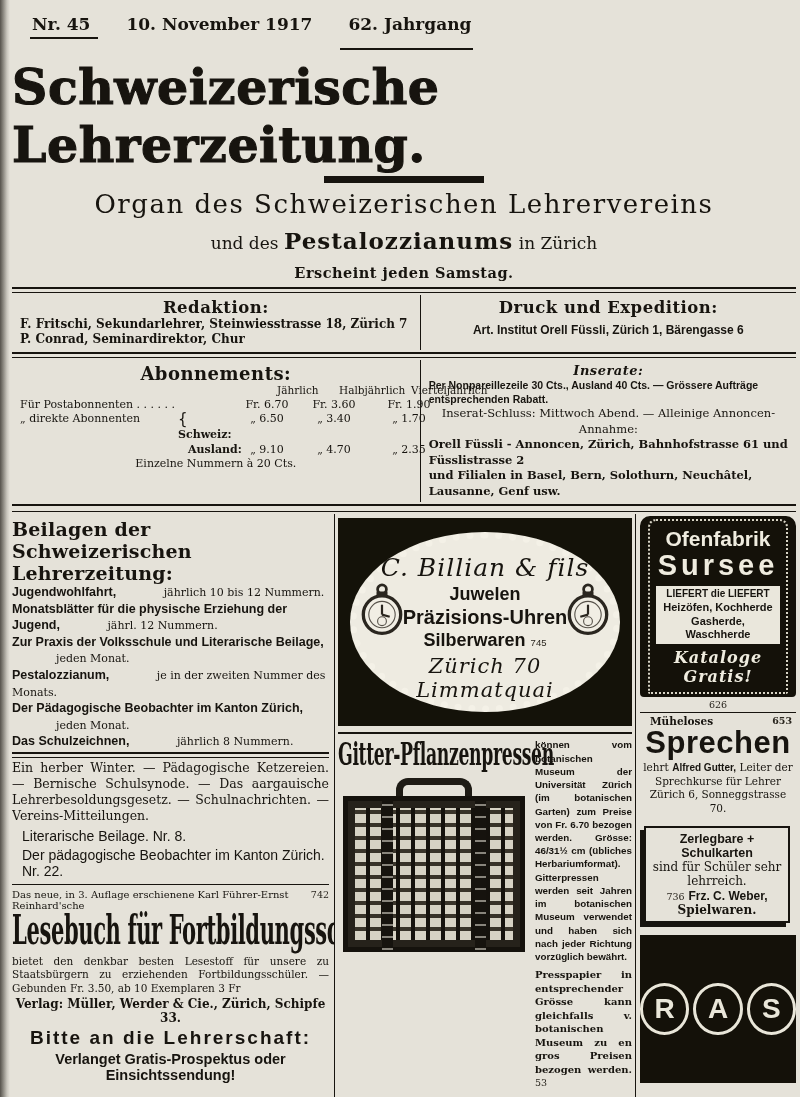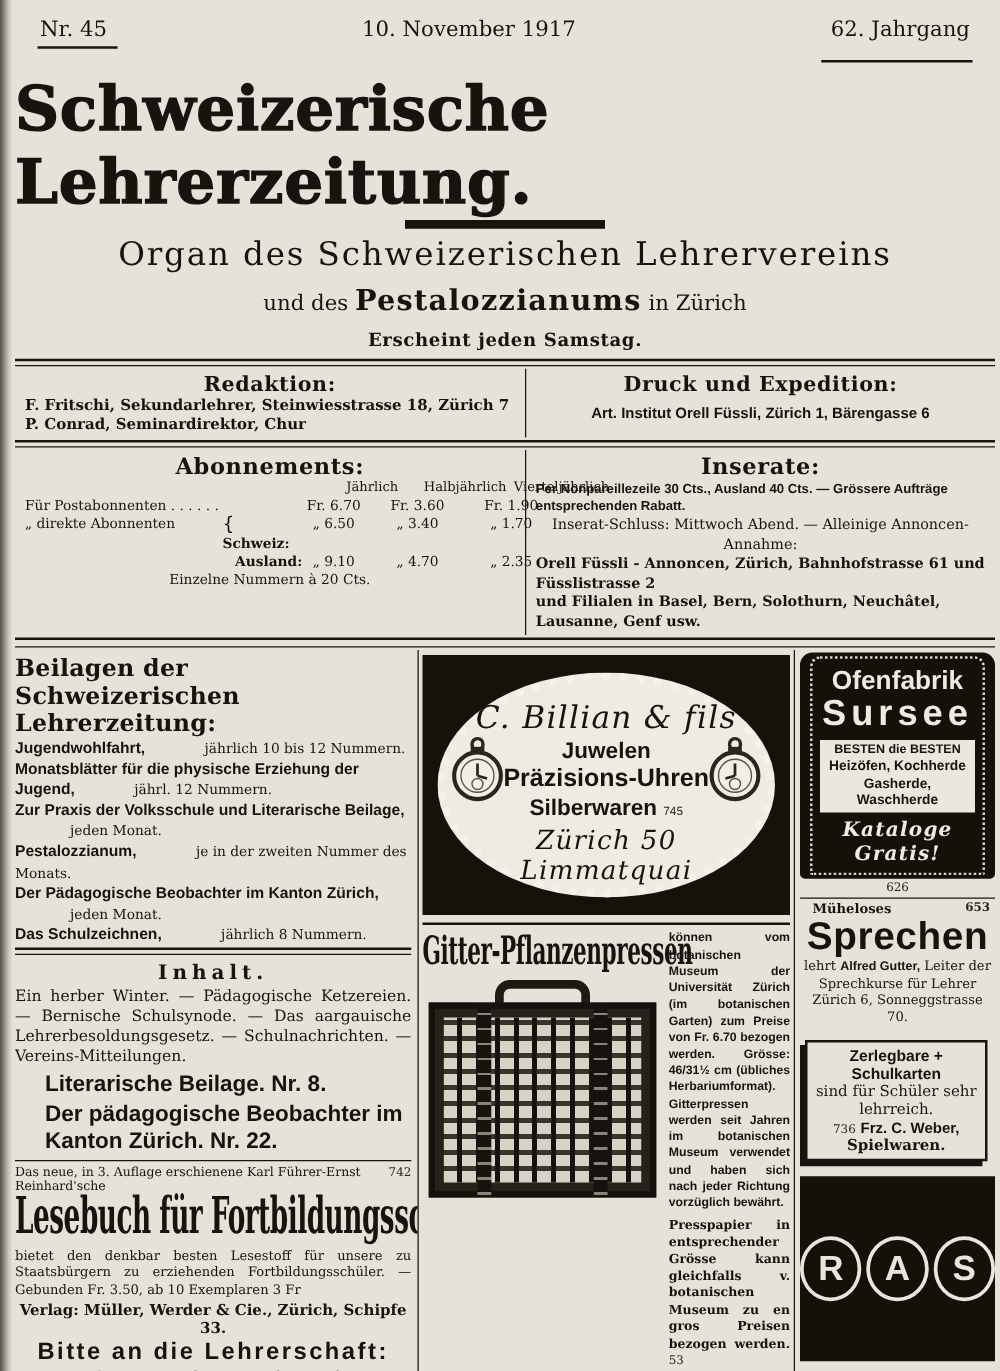--- a/index.html
+++ b/index.html
@@ -9,21 +9,21 @@
   .scan-edge{position:absolute;left:0;top:0;bottom:0;width:10px;
        background:linear-gradient(90deg,#55524b,#c9c6bd 70%,rgba(201,198,189,0));z-index:5;}
   .page{position:absolute;left:12px;right:4px;top:0;bottom:0;}
   .b{font-weight:bold;}
   .c{text-align:center;}
   .sans{font-family:"Liberation Sans", sans-serif;}
   .num{font-size:9.5px;color:#2a261f;}
   .hr2{height:3px;border-top:2px solid #17140f;border-bottom:1px solid #17140f;margin:2px 0;}
   .hr-thick{height:5px;border-top:2.5px solid #17140f;border-bottom:1.5px solid #17140f;margin:2px 0;}
   
-  .toprow{display:flex;justify-content:space-between;align-items:flex-start;padding:14px 18px 0 18px;font-size:17px;font-weight:normal;}
+  .toprow{display:flex;justify-content:flex-start;align-items:flex-start;padding:14px 18px 0 18px;font-size:17px;font-weight:bold;gap:28px;}
   .toprow .issue{border-bottom:2.5px solid #17140f;padding:0 8px 3px 2px;}
   .toprow .vol{border-bottom:2.5px solid #17140f;padding:0 2px 14px 8px;}
   .masthead{font-size:49px;font-weight:bold;text-align:left;margin-top:8px;letter-spacing:.5px;
             -webkit-text-stroke:1.1px #17140f;}
   .mast-bar{width:160px;height:7px;background:#17140f;margin:2px auto 6px auto;}
   .sub1{font-size:26px;text-align:center;letter-spacing:1.5px;margin-top:2px;}
   .sub2{font-size:17px;text-align:center;margin-top:8px;}
   .sub2 .big{font-size:23px;font-weight:bold;letter-spacing:1px;}
   .samstag{font-size:14.5px;font-weight:bold;text-align:center;margin:10px 0 6px 0;letter-spacing:.5px;}
   .two-col{display:flex;}
@@ -41,21 +41,21 @@
   .cols{display:flex;margin-top:2px;height:676px;}
   .col-l{width:322px;box-sizing:border-box;padding:2px 5px 0 0;overflow:hidden;}
   .col-m{width:302px;box-sizing:border-box;border-left:1.5px solid #17140f;border-right:1.5px solid #17140f;padding:2px 3px 0 3px;overflow:hidden;}
   .col-r{flex:1;box-sizing:border-box;padding:2px 0 0 4px;overflow:hidden;}
   
   .beilagen-title{font-size:19px;font-weight:bold;text-align:left;letter-spacing:.2px;margin-top:2px;}
   .beil-item{font-size:12.5px;line-height:1.32;font-family:"Liberation Sans",sans-serif;}
   .beil-item .note{font-family:"DejaVu Serif",serif;font-size:11px;font-weight:normal;padding-left:44px;}
   .inhalt-title{font-size:16px;font-weight:bold;text-align:center;letter-spacing:4px;margin:4px 0 2px 0;}
   .inhalt-body{font-size:12.5px;text-align:justify;line-height:1.3;}
-  .inhalt-line{font-size:18px;font-weight:bold;margin:3px 0 0 24px;font-family:"Liberation Sans",sans-serif;}
+  .inhalt-line{font-size:14px;font-weight:normal;margin:3px 0 0 10px;font-family:"Liberation Sans",sans-serif;}
   .tiny-row{display:flex;justify-content:space-between;font-size:10px;margin-top:4px;}
   .scalehead{height:40px;overflow:visible;white-space:nowrap;}
   .scalehead>span{display:inline-block;transform-origin:left center;font-weight:bold;}
   .lese-head>span{font-size:27px;transform:scale(.78,1.5) translateY(2px);letter-spacing:-.5px;}
   .lese-body{font-size:10.5px;text-align:justify;line-height:1.3;margin-top:4px;}
   .lese-verlag{font-size:12px;text-align:center;font-weight:bold;margin-top:2px;}
   .lese-appeal{font-size:19px;font-weight:bold;text-align:center;letter-spacing:2px;margin-top:2px;font-family:"Liberation Sans",sans-serif;}
   .lese-cta{font-size:14.5px;font-weight:bold;text-align:center;margin-top:2px;font-family:"Liberation Sans",sans-serif;}
   .hand{font-family:"DejaVu Sans",sans-serif;font-size:20px;line-height:1;}
   
@@ -172,21 +172,21 @@
 
         <span></span>
         <span style="padding-left:10px;" class="b">Ausland:</span>
         <span class="val">„ 9.10</span>
         <span class="val">„ 4.70</span>
         <span class="val">„ 2.35</span>
       </div>
       <div class="c" style="font-size:11px;">Einzelne Nummern à 20 Cts.</div>
     </div>
     <div class="rgt">
-      <div class="sec-title" style="font-size:18px;">Inserate:</div>
+      <div class="sec-title" style="font-size:13px;font-style:italic;">Inserate:</div>
       <div class="ins-line b sans" style="font-size:10.5px;">Per Nonpareillezeile 30 Cts., Ausland 40 Cts.  —  Grössere Aufträge entsprechenden Rabatt.</div>
       <div class="ins-line c">Inserat-Schluss: Mittwoch Abend. — Alleinige Annoncen-Annahme:</div>
       <div class="ins-line b">Orell Füssli - Annoncen, Zürich, Bahnhofstrasse 61 und Füsslistrasse 2</div>
       <div class="ins-line b">und Filialen in Basel, Bern, Solothurn, Neuchâtel, Lausanne, Genf usw.</div>
     </div>
   </div>
 
   <div class="hr-thick"></div>
 
   <div class="cols">
@@ -197,21 +197,20 @@
         <div class="beil-item"><span class="b">Jugendwohlfahrt,</span> <span class="note">jährlich 10 bis 12 Nummern.</span></div>
         <div class="beil-item"><span class="b">Monatsblätter für die physische Erziehung der Jugend,</span> <span class="note">jährl. 12 Nummern.</span></div>
         <div class="beil-item"><span class="b">Zur Praxis der Volksschule und Literarische Beilage,</span> <span class="note">jeden Monat.</span></div>
         <div class="beil-item"><span class="b">Pestalozzianum,</span> <span class="note">je in der zweiten Nummer des Monats.</span></div>
         <div class="beil-item"><span class="b">Der Pädagogische Beobachter im Kanton Zürich,</span> <span class="note">jeden Monat.</span></div>
         <div class="beil-item"><span class="b">Das Schulzeichnen,</span> <span class="note">jährlich 8 Nummern.</span></div>
       </div>
       <div class="hr2"></div>
 
       <div>
-        <div class="inhalt-title">Inhalt.</div>
         <div class="inhalt-body">Ein herber Winter. — Pädagogische Ketzereien. — Bernische Schulsynode. — Das aargauische Lehrerbesoldungsgesetz. — Schulnachrichten. — Vereins-Mitteilungen.</div>
         <div class="inhalt-line">Literarische Beilage.  Nr. 8.</div>
         <div class="inhalt-line">Der pädagogische Beobachter im Kanton Zürich.  Nr. 22.</div>
       </div>
       <div style="border-top:1.5px solid #17140f;margin-top:5px;"></div>
 
       <div>
         <div class="tiny-row">
           <span>Das neue, in 3. Auflage erschienene Karl Führer-Ernst Reinhard'sche</span>
           <span class="num">742</span>
@@ -225,21 +224,21 @@
 
     </div>
 
     <div class="col-m">
       <div class="billian">
         <div class="bil-oval">
           <div class="bil-script">C. Billian &amp; fils</div>
           <div class="bil-l bil-l1">Juwelen</div>
           <div class="bil-l bil-l2">Präzisions-Uhren</div>
           <div class="bil-l bil-l3"><span>Silberwaren</span> <span class="num" style="font-weight:normal;">745</span></div>
-          <div class="bil-script2">Zürich 50 Limmatquai</div>
+          <div class="bil-script2">Zürich 70 Limmatquai</div>
         </div>
         <svg class="watch wl" width="44" height="56" viewBox="0 0 40 50">
           <circle cx="20" cy="8" r="4" fill="none" stroke="#2a261f" stroke-width="2.5"></circle>
           <rect x="15" y="10" width="10" height="6" fill="#2a261f"></rect>
           <circle cx="20" cy="31" r="17" fill="#f1eee4" stroke="#2a261f" stroke-width="3"></circle>
           <circle cx="20" cy="31" r="12" fill="none" stroke="#57524a" stroke-width="1"></circle>
           <circle cx="20" cy="37" r="4" fill="none" stroke="#57524a" stroke-width="1"></circle>
           <line x1="20" y1="31" x2="20" y2="22" stroke="#2a261f" stroke-width="2"></line>
           <line x1="20" y1="31" x2="27" y2="33" stroke="#2a261f" stroke-width="2"></line>
         </svg>
@@ -273,21 +272,21 @@
       </div>
 
     </div>
 
     <div class="col-r">
       <div class="ofen">
         <div class="ofen-in">
           <div class="ofen-l1">Ofenfabrik</div>
           <div class="ofen-l2">Sursee</div>
           <div class="ofen-box">
-            <div class="first">BESTEN die BESTEN</div>
+            <div class="first">LIEFERT die LIEFERT</div>
             <div>Heizöfen, Kochherde</div>
             <div>Gasherde, Waschherde</div>
           </div>
           <div class="ofen-cta">Kataloge Gratis!</div>
         </div>
       </div>
       <div class="ofen-num num">626</div>
 
       <div class="mue-row">
         <span>Müheloses</span>

